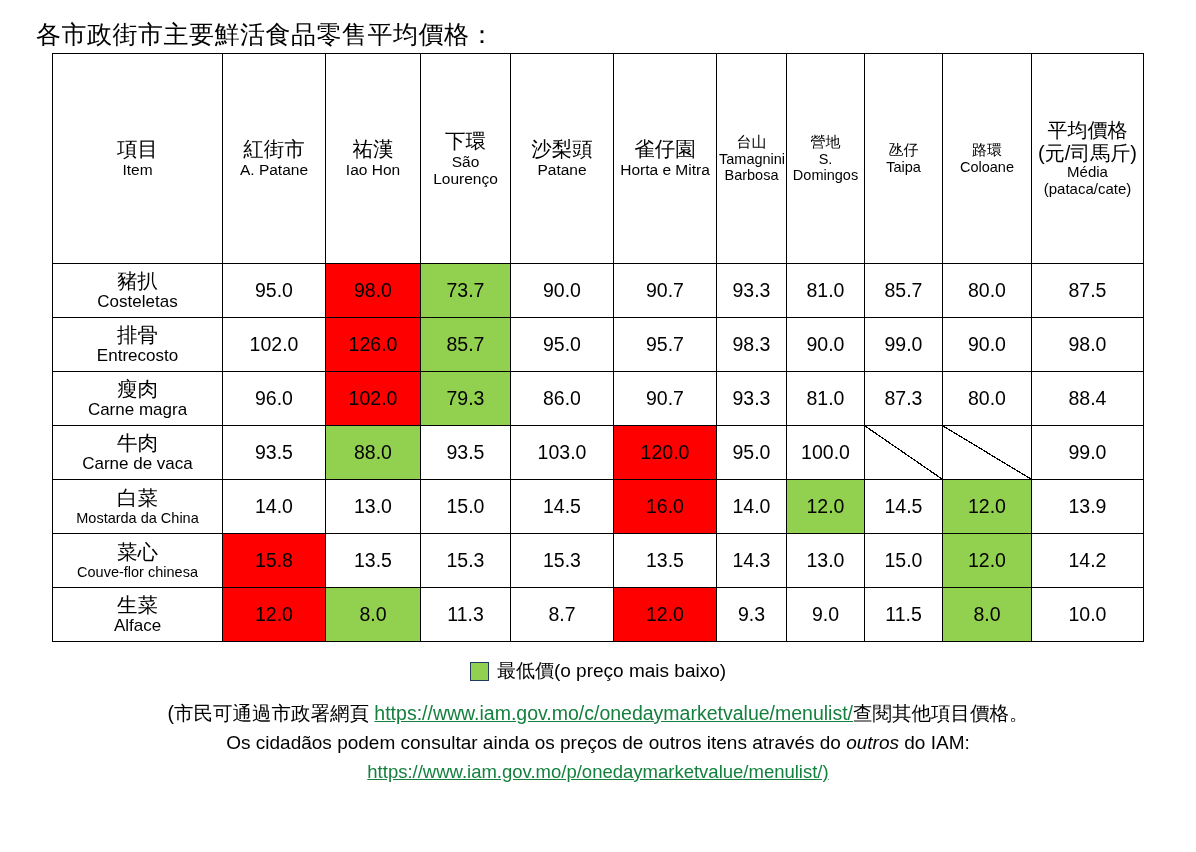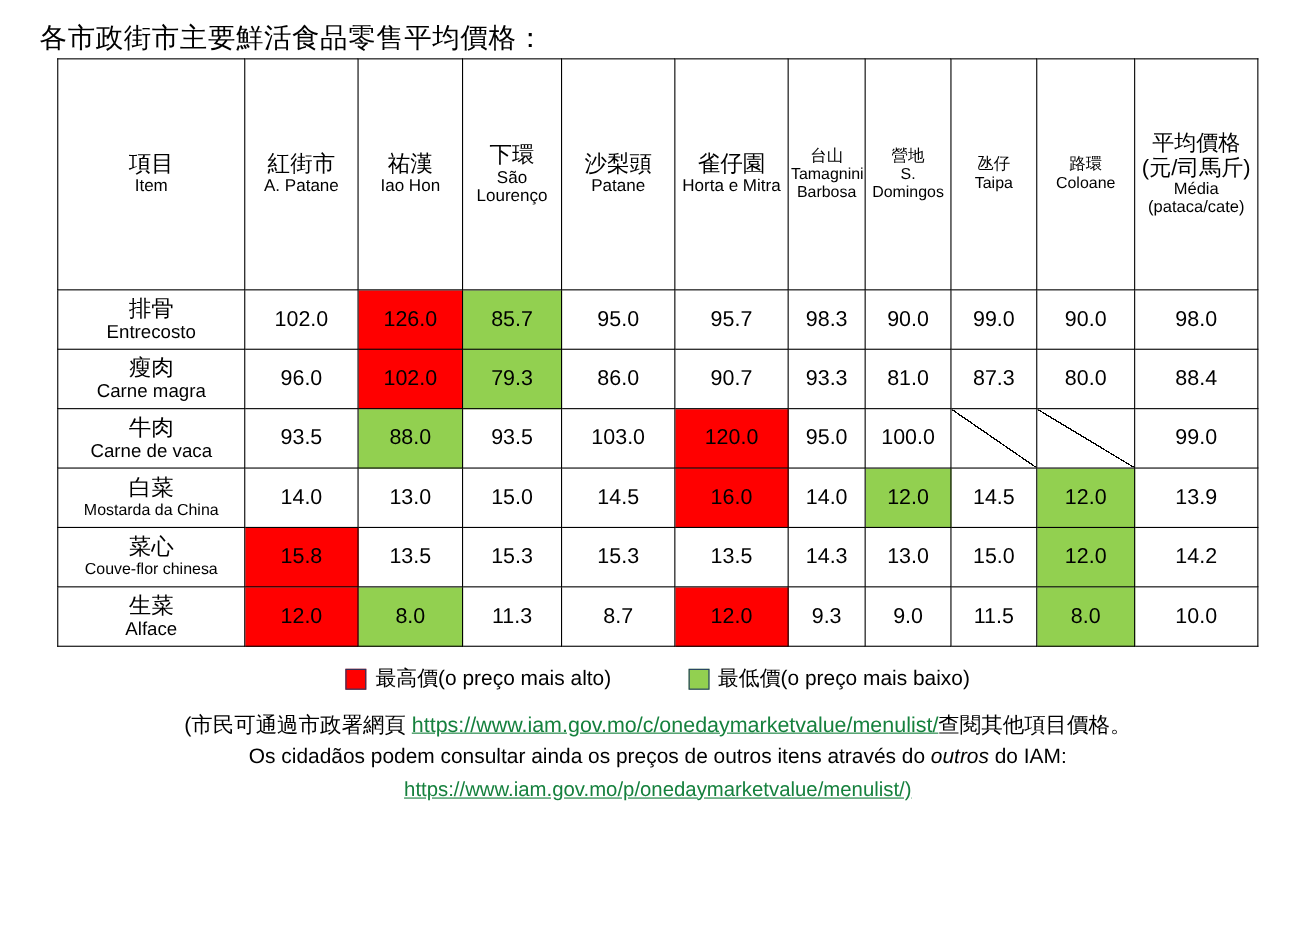--- a/index.html
+++ b/index.html
@@ -211,20 +211,36 @@
           <span class="hdr-pt sm">Coloane</span>
         </td>
         <td class="hdr-avg">
           <span class="hdr-zh">平均價格 (元/司馬斤)</span>
           <span class="hdr-pt">Média (pataca/cate)</span>
         </td>
       </tr>
     </thead>
     <tbody>
 
+      <tr>
+        <td class="item">
+          <span class="item-zh">豬扒</span>
+          <span class="item-pt">Costeletas</span>
+        </td>
+        <td>95.0</td>
+        <td class="hi">98.0</td>
+        <td class="lo">73.7</td>
+        <td>90.0</td>
+        <td>90.7</td>
+        <td>93.3</td>
+        <td>81.0</td>
+        <td>85.7</td>
+        <td>80.0</td>
+        <td>87.5</td>
+      </tr>
 
       <tr>
         <td class="item">
           <span class="item-zh">排骨</span>
           <span class="item-pt">Entrecosto</span>
         </td>
         <td>102.0</td>
         <td class="hi">126.0</td>
         <td class="lo">85.7</td>
         <td>95.0</td>
@@ -319,24 +335,20 @@
         <td>11.5</td>
         <td class="lo">8.0</td>
         <td>10.0</td>
       </tr>
 
     </tbody>
   </table>
 
   <div class="legend">
     <div class="legend-item">
-      <span class="swatch red"></span>
-      <span>最高價(o preço mais alto)</span>
-    </div>
-    <div class="legend-item">
       <span class="swatch green"></span>
       <span>最低價(o preço mais baixo)</span>
     </div>
   </div>
 
   <div class="notes">
     <div class="note-line"><span>(市民可通過市政署網頁 </span><a class="link" href="#">https://www.iam.gov.mo/c/onedaymarketvalue/menulist/</a><span>查閱其他項目價格。</span></div>
     <div class="note-line pt"><span>Os cidadãos podem consultar ainda os preços de outros itens através do </span><em class="italic">outros</em><span> do IAM:</span></div>
     <div class="note-line link-line"><a class="link" href="#">https://www.iam.gov.mo/p/onedaymarketvalue/menulist/)</a></div>
   </div>

